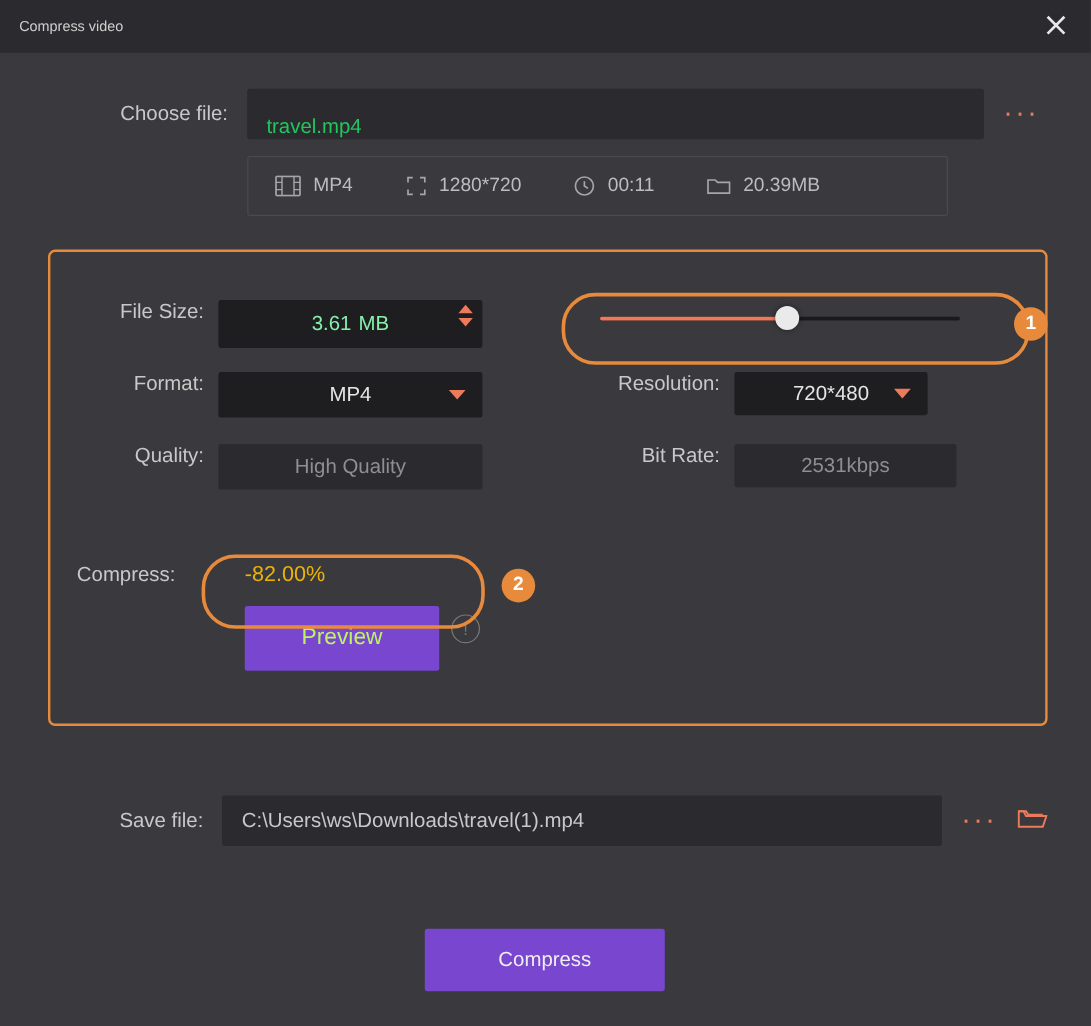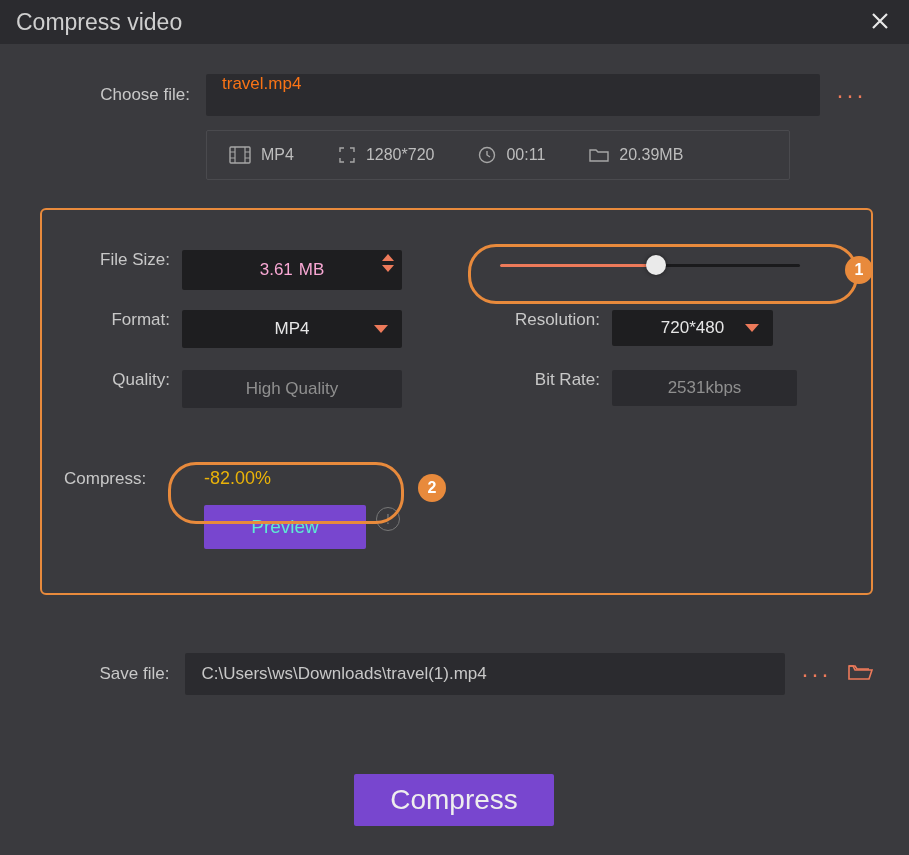--- a/index.html
+++ b/index.html
@@ -1,38 +1,38 @@
 <!DOCTYPE html>
 <html><head>
 <meta charset="utf-8">
 <style>
   html,body{margin:0;padding:0;width:909px;height:855px;background:#3a3a3e;font-family:Arial,Helvetica,sans-serif;color:#c8c8c8;font-size:17px;overflow:hidden}
   .window{position:relative;width:909px;height:855px;box-sizing:border-box;background:#3a3a3e}
   .titlebar{position:relative;height:44px;background:#2b2b2f;display:flex;align-items:center;padding:0 16px}
-  .titlebar .title{color:#cfcfcf;font-size:23px}
+  .titlebar .title{color:#cfcfcf;font-size:12px}
   .close-btn{position:absolute;right:14px;top:6px;width:30px;height:30px;display:flex;align-items:center;justify-content:center;color:#e8e8e8;cursor:pointer}
   .content{padding:30px 36px 0 40px}
 
   .row{display:flex;align-items:center;margin-bottom:14px}
   .label{width:150px;text-align:right;padding-right:16px;color:#c8c8c8}
 
-  .file-input{background:#2b2b2f;height:42px;display:flex;align-items:flex-start;padding:0 16px;color:#f97316;border-radius:2px;font-size:17px;width:582px}
+  .file-input{background:#2b2b2f;height:42px;display:flex;align-items:flex-end;padding:0 16px;color:#22c55e;border-radius:2px;font-size:17px;width:582px}
   .dots{color:#ed7a5a;font-size:24px;letter-spacing:2px;padding-left:16px;cursor:pointer}
 
   .info-bar{margin-left:166px;width:582px;background:#3a3a3e;border:1px solid #4a4a4e;height:48px;display:flex;align-items:center;color:#bdbdbd;font-size:16px;border-radius:2px}
   .info-item{display:flex;align-items:center;gap:10px;padding:0 22px}
   .icon{color:#a6a6a6;display:flex;align-items:center}
 
   .highlight-box{position:relative;border:2px solid #e88a3c;border-radius:6px;margin-top:28px;padding:40px 28px 44px 28px}
   .grid{display:flex;flex-wrap:wrap}
   .gcell{display:flex;align-items:flex-start;min-height:60px}
   .gcell.left{width:340px}
   .gcell.right{flex:1;padding-left:90px}
 
-  .spin-box{background:#1e1e20;width:220px;height:40px;display:flex;align-items:center;justify-content:center;position:relative;color:#f9a8d4;border-radius:2px}
+  .spin-box{background:#1e1e20;width:220px;height:40px;display:flex;align-items:center;justify-content:center;position:relative;color:#86efac;border-radius:2px}
   .spin-box .val{margin-right:6px}
   .spin-arrows{position:absolute;right:8px;top:4px;display:flex;flex-direction:column;gap:0px}
   .arr{width:0;height:0;border-left:6px solid transparent;border-right:6px solid transparent;cursor:pointer}
   .arr.up{border-bottom:7px solid #ed7a5a;margin-bottom:4px}
   .arr.down{border-top:7px solid #ed7a5a}
 
   .drop-box{background:#1e1e20;width:220px;height:38px;display:flex;align-items:center;justify-content:center;position:relative;color:#e6e6e6;border-radius:2px;cursor:pointer}
   .drop-box .caret{position:absolute;right:14px;width:0;height:0;border-left:7px solid transparent;border-right:7px solid transparent;border-top:8px solid #ed7a5a}
   .drop-box.small{width:161px;height:36px}
 
@@ -48,28 +48,28 @@
   .bubble.b1{top:34px;left:426px;width:384px;height:54px}
   .bubble.b2{top:252px;left:126px;width:230px;height:56px}
   .badge{position:absolute;width:28px;height:28px;background:#e88a3c;border-radius:50%;display:flex;align-items:center;justify-content:center;color:#fff;font-size:16px;font-weight:bold}
   .badge.n1{top:46px;right:-2px}
   .badge.n2{top:264px;left:376px}
 
   .compress-row{display:flex;align-items:center;margin-top:38px;margin-left:-6px}
   .compress-label{width:110px;text-align:left;color:#c8c8c8}
   .compress-val{color:#eab308;font-size:18px;padding-left:30px}
 
-  .preview-btn{background:#7846cf;color:#5eead4;width:162px;height:44px;display:flex;align-items:center;justify-content:center;font-size:19px;border-radius:2px;cursor:pointer;margin-left:134px;margin-top:16px}
+  .preview-btn{background:#7846cf;color:#bef264;width:162px;height:54px;display:flex;align-items:center;justify-content:center;font-size:19px;border-radius:2px;cursor:pointer;margin-left:134px;margin-top:16px}
   .preview-info{margin-left:10px;width:22px;height:22px;border:1.5px solid #777;border-radius:50%;display:flex;align-items:center;justify-content:center;color:#777;font-size:14px}
 
   .save-row{display:flex;align-items:center;margin-top:58px}
   .save-input{background:#2b2b2f;height:42px;width:570px;display:flex;align-items:center;padding:0 16px;color:#c8c8c8;border-radius:2px}
   .folder-icon{color:#ed7a5a;margin-left:16px;cursor:pointer}
 
-  .compress-btn{position:absolute;left:354px;top:774px;width:200px;height:52px;background:#7846cf;color:#eee;display:flex;align-items:center;justify-content:center;font-size:28px;border-radius:2px;cursor:pointer}
+  .compress-btn{position:absolute;left:354px;top:774px;width:200px;height:52px;background:#7846cf;color:#eee;display:flex;align-items:center;justify-content:center;font-size:17px;border-radius:2px;cursor:pointer}
 
   .lbl-s{width:100px;text-align:right;padding-right:12px;color:#c8c8c8}
 </style>
 </head>
 <body>
 
 <div class="window">
 
   <div class="titlebar">
     <span class="title">Compress video</span>

